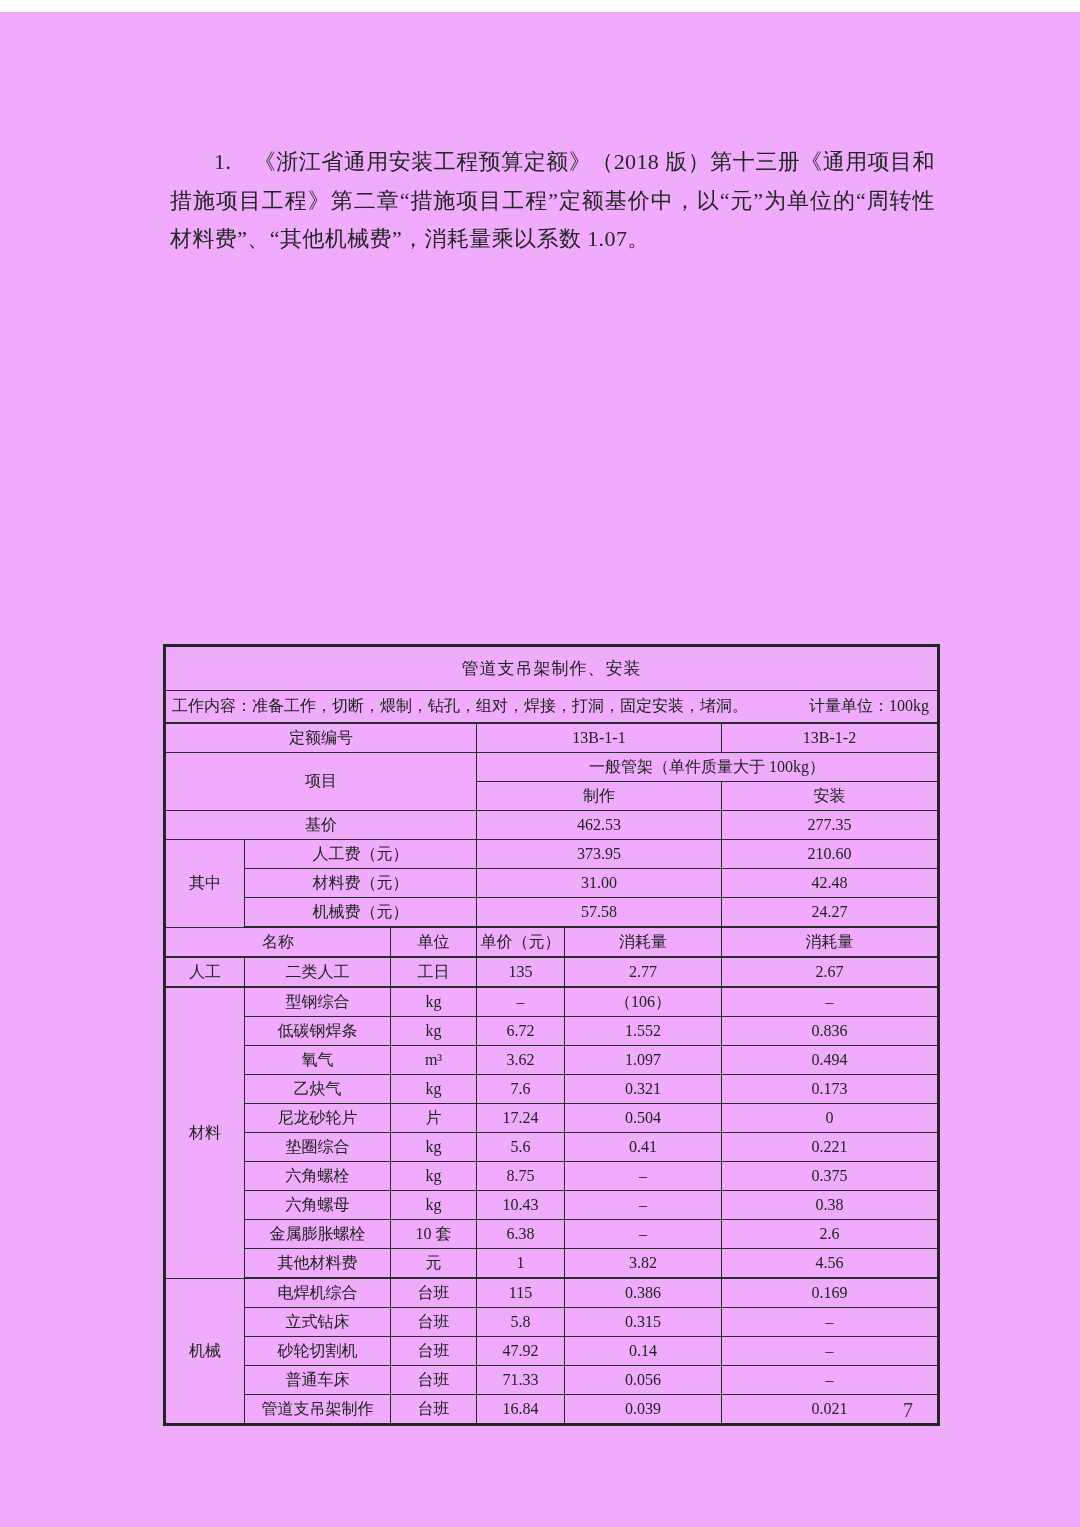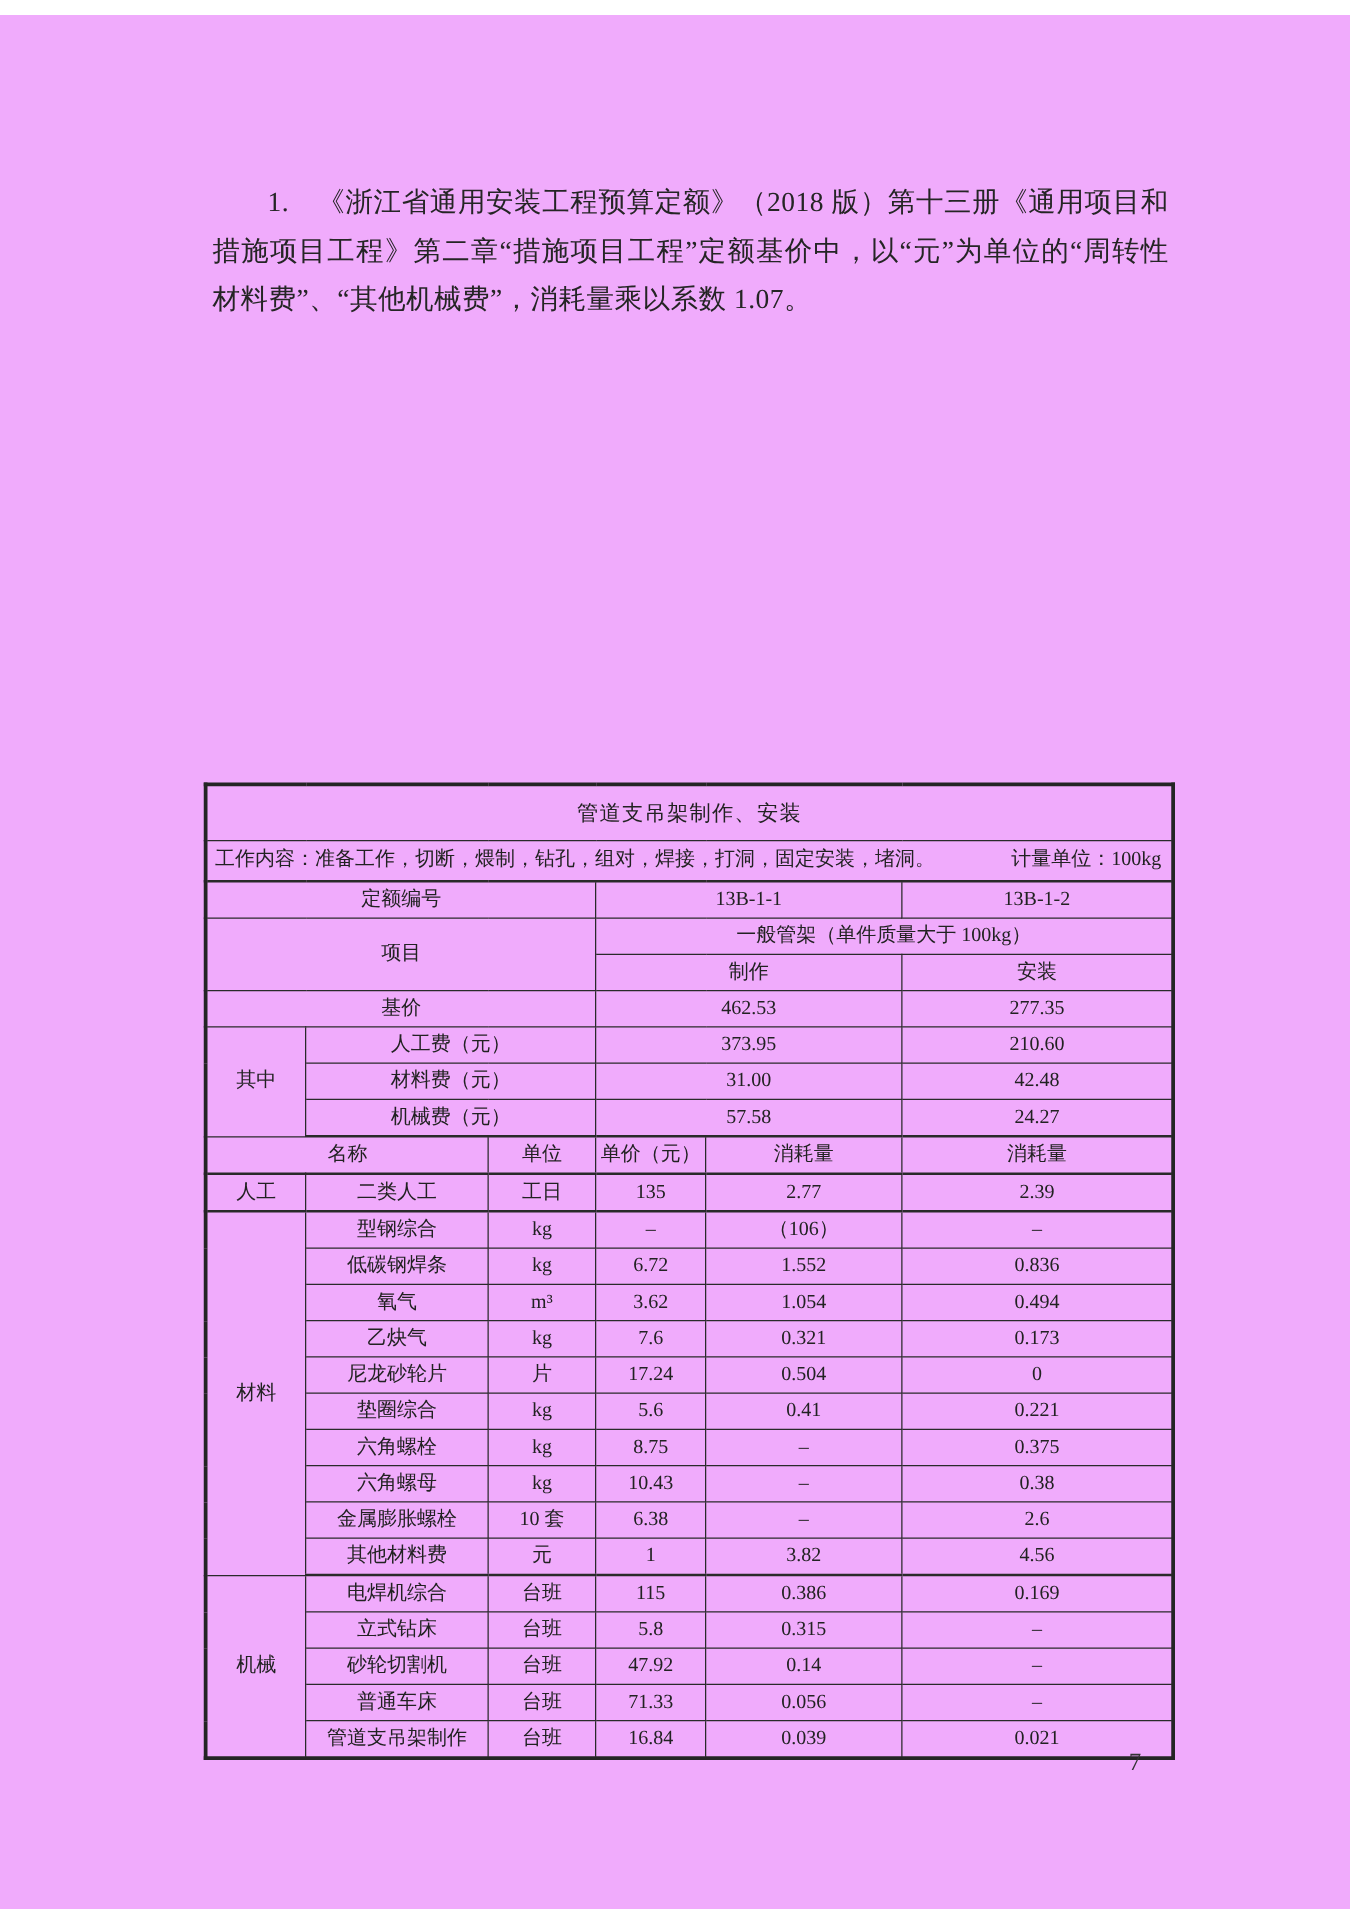--- a/index.html
+++ b/index.html
@@ -30,21 +30,21 @@
     text-align: justify;
     text-justify: inter-ideograph;
     text-indent: 2em;
     letter-spacing: 0.4px;
     color: #252525;
   }
   
   .table-block {
     position: absolute;
     left: 163px;
-    top: 614px;
+    top: 632px;
     width: 782px;
   }
   table.quota {
     border-collapse: collapse;
     table-layout: fixed;
     width: 774px;
     font-size: 16px;
     color: #222222;
   }
   table.quota td {
@@ -157,21 +157,21 @@
         <td>消耗量</td>
         <td>消耗量</td>
       </tr>
 
       <tr class="sep-bottom">
         <td>人工</td>
         <td>二类人工</td>
         <td>工日</td>
         <td class="num">135</td>
         <td class="num">2.77</td>
-        <td class="num">2.39</td>
+        <td class="num">2.67</td>
       </tr>
 
       <tr>
         <td rowspan="10">材料</td>
         <td>型钢综合</td>
         <td class="num">kg</td>
         <td class="num">–</td>
         <td class="num">（106）</td>
         <td class="num">–</td>
       </tr>
@@ -179,21 +179,21 @@
         <td>低碳钢焊条</td>
         <td class="num">kg</td>
         <td class="num">6.72</td>
         <td class="num">1.552</td>
         <td class="num">0.836</td>
       </tr>
       <tr>
         <td>氧气</td>
         <td class="num">m³</td>
         <td class="num">3.62</td>
-        <td class="num">1.054</td>
+        <td class="num">1.097</td>
         <td class="num">0.494</td>
       </tr>
       <tr>
         <td>乙炔气</td>
         <td class="num">kg</td>
         <td class="num">7.6</td>
         <td class="num">0.321</td>
         <td class="num">0.173</td>
       </tr>
       <tr>

